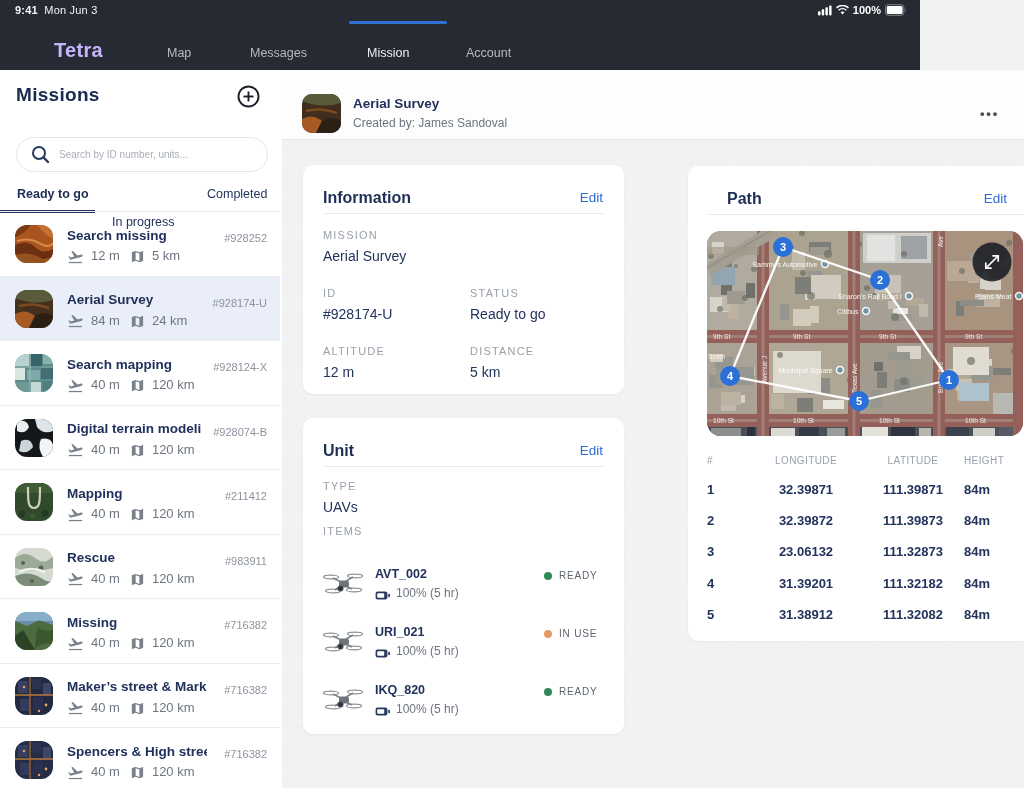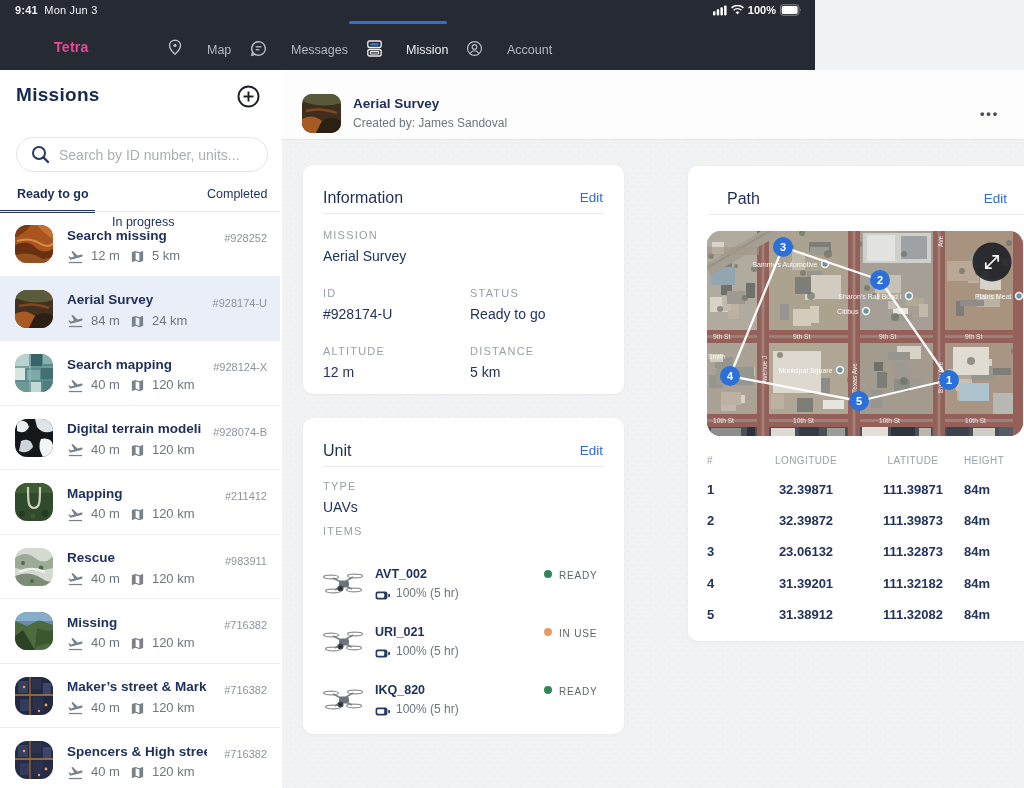--- a/index.html
+++ b/index.html
@@ -1,34 +1,34 @@
 <!DOCTYPE html>
 <html><head>
 <meta charset="utf-8">
 <style>
 * { margin:0; padding:0; box-sizing:border-box; }
 html,body { width:1024px; height:788px; overflow:hidden; }
 body { font-family:"Liberation Sans", sans-serif; background:#f1f2f4; position:relative; }
 #app { position:absolute; top:0; left:0; width:1024px; height:788px; }
 
 
-#topbar { position:absolute; top:0; left:0; width:815px; height:70px; background:#262a33; }
+#topbar { position:absolute; top:0; left:0; width:920px; height:70px; background:#262a33; }
 #statusleft { position:absolute; top:4px; left:15px; color:#f4f5f6; font-size:11px; letter-spacing:.2px; }
 #statusright { position:absolute; top:3px; right:13px; color:#fff; font-size:11px; font-weight:bold; display:flex; align-items:center; gap:4px; height:14px; }
-.navtab { position:absolute; top:37px; height:20px; display:flex; align-items:flex-end; gap:24px; color:#b5bac1; font-size:12.5px; }
+.navtab { position:absolute; top:37px; height:20px; display:flex; align-items:center; gap:9px; color:#b5bac1; font-size:12.5px;flex-direction:column; }
 .navtab.active { color:#eceef0; }
 #navline { position:absolute; top:21px; left:349px; width:98px; height:2.6px; background:#2e71d3; border-radius:2px; }
-#logo { position:absolute; top:39px; left:54px; color:#ec4899; font-size:14px; font-weight:bold; letter-spacing:.3px; }
+#logo { position:absolute; top:39px; left:54px; color:#c4b5fd; font-size:20px; font-weight:bold; letter-spacing:.3px; }
 
 
 #sidebar { position:absolute; top:70px; left:0; width:313px; height:718px; background:#fff; border-right:1px solid #6d28d9; }
 #sbtitle { position:absolute; top:14px; left:16px; font-size:19px; font-weight:bold; color:#172a4e; letter-spacing:.3px; }
 #plusbtn { position:absolute; top:15px; left:237px; }
 #searchbox { position:absolute; top:67px; left:16px; width:252px; height:35px; border:1px solid #e2e5e9; border-radius:18px; background:#fff; display:flex; align-items:center; padding-left:14px; gap:9px; }
-#searchbox span { color:#a9aeb7; font-size:14px; }
+#searchbox span { color:#a9aeb7; font-size:10px; }
 .sbtab { position:absolute; top:117px; font-size:12.5px; color:#23355c; }
 .sbtab.active { font-weight:bold; color:#1b2d52; }
 #tabline { position:absolute; top:140px; left:0px; width:95px; height:2.5px; background:#25375e; }
 #mlist { position:absolute; top:141px; border-top:1px solid #ededf0; left:0; width:280px; }
 .mrow { position:relative; width:280px; height:64.5px; border-bottom:1px solid #ededf0; }
 .mrow.sel { background:#e9eef8; }
 .mthumb { position:absolute; left:15px; top:13px; width:38px; height:38px; border-radius:12px; overflow:hidden; }
 .mtitle { position:absolute; left:67px; top:15.5px; font-size:13.5px; font-weight:bold; color:#20315b; white-space:nowrap; max-width:140px; overflow:hidden; }
 .mmeta { position:absolute; left:67px; top:36px; font-size:13px; color:#6d7580; display:flex; align-items:center; }
 .mid { position:absolute; right:13px; top:20px; font-size:11px; color:#8d939d; }
@@ -46,31 +46,31 @@
 #mhead { position:absolute; top:0; left:0; width:742px; height:70px; background:#fdfdfd; border-bottom:1px solid #e4e5e8; }
 #mthumb { position:absolute; top:24px; left:20px; width:39px; height:39px; border-radius:10px; overflow:hidden; }
 #mhtitle { position:absolute; top:26px; left:71px; font-size:13.5px; font-weight:bold; color:#20315b; }
 #mhsub { position:absolute; top:46px; left:71px; font-size:12px; color:#6d7580; }
 #mdots { position:absolute; top:36px; right:25px; color:#4c5158; font-size:13px; letter-spacing:1.8px; font-weight:bold; }
 
 .card { position:absolute; background:#fff; border-radius:10px; box-shadow:0 1px 3px rgba(40,50,70,.05); }
 #infocard { left:21px; top:95px; width:321px; height:229px; }
 #unitcard { left:21px; top:348px; width:321px; height:316px; }
 #pathcard { left:363px; top:96px; width:359px; height:475px;margin-left:43px; }
-.ctitle { position:absolute; left:20px; top:24px; font-size:16px; font-weight:normal; color:#1d2f55; }
+.ctitle { position:absolute; left:20px; top:24px; font-size:16px; font-weight:bold; color:#1d2f55; }
 .cedit { position:absolute; right:21px; top:25px; font-size:13.5px; color:#2d6cd3; }
 .cdiv { position:absolute; left:20px; right:20px; top:48px; height:1px; background:#eaebee; }
 .lbl { font-size:11px; color:#99a0a9; letter-spacing:1.2px; }
 .val { font-size:14px; color:#22335c; margin-top:7px; }
 
 
 .urow { position:absolute; left:20px; width:281px; height:46px; }
 .uname { position:absolute; left:52px; top:0px; font-size:12.5px; font-weight:bold; color:#20315b; }
 .ubat { position:absolute; left:52px;  top:19px; font-size:12px; color:#6d7580; display:flex; align-items:flex-end; gap:6px; }
-.ustat { position:absolute; left:221px; top:3px; font-size:10px; color:#5c646e; letter-spacing:0.8px; display:flex; gap:7px; }
+.ustat { position:absolute; left:221px; top:3px; font-size:10px; color:#5c646e; letter-spacing:0.8px; display:flex; align-items:center; gap:7px; }
 .dot { width:8px; height:8px; border-radius:50%; display:inline-block; }
 
 
 #ptable { position:absolute; left:18px; top:280px; width:330px; }
 .prow { position:relative; height:31.4px; font-size:13px; color:#22335c; font-weight:bold; }
 .prow > div { position:absolute; top:50%; transform:translateY(-50%); }
 .prow.ph { font-weight:normal; font-size:10px; color:#99a0a9; letter-spacing:0.4px; height:27px; }
 .pc1 { left:1px; }
 .pc2 { left:52px; width:96px; text-align:center; }
 .pc3 { left:158px; width:98px; text-align:center; }

